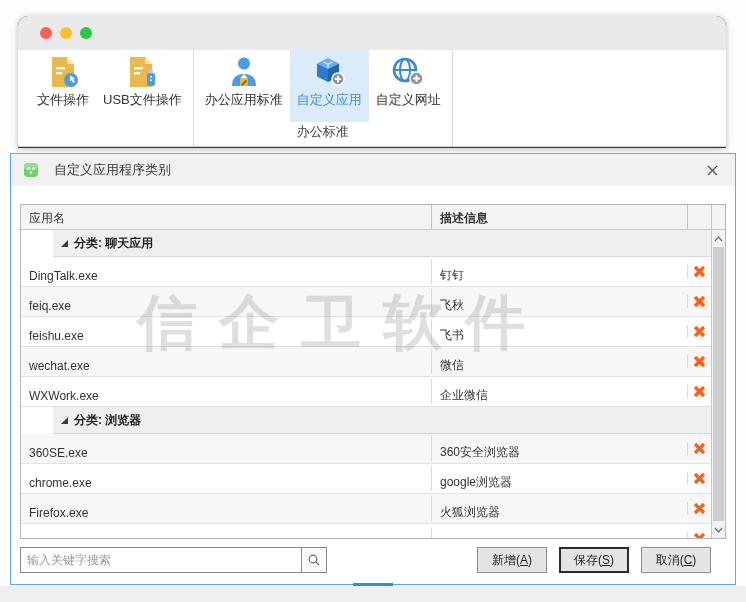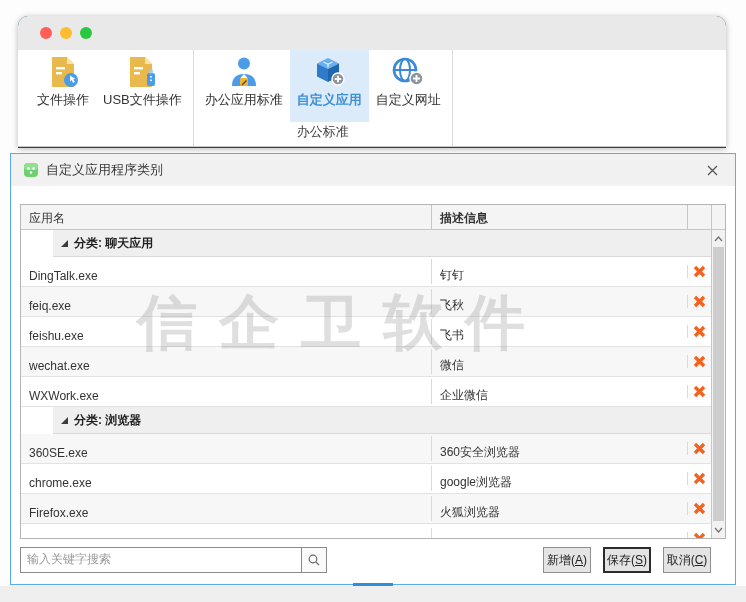--- a/index.html
+++ b/index.html
@@ -1,45 +1,45 @@
 <!DOCTYPE html>
 <html><head>
 <meta charset="utf-8">
 <style>
   * { margin:0; padding:0; box-sizing:border-box; }
   html,body { width:746px; height:602px; background:#fdfdfd; overflow:hidden;
     font-family:"Liberation Sans","DejaVu Sans",sans-serif; }
 
   
   .main-window { position:absolute; left:18px; top:16px; width:708px; height:132px;
-    background:#0c4a6e; border-radius:10px 10px 0 0;
+    background:#14532d; border-radius:10px 10px 0 0;
     box-shadow:0 1px 6px rgba(0,0,0,.28); }
   .titlebar { height:34px; background:#e9e9e9; border-radius:10px 10px 0 0;
     display:flex; align-items:center; padding-left:22px; }
   .traffic { width:12px; height:12px; border-radius:50%; margin-right:8px; }
 
   .ribbon { height:97px; background:#fff; border-bottom:1px solid #c9c9c9;
     display:flex; align-items:stretch; padding-left:12px; }
   .rgroup { display:flex; flex-direction:column; }
   .rgroup-items { display:flex; height:73px; }
   .rgroup-name { height:24px; text-align:center; font-size:13px; color:#444;
     line-height:20px; }
   .rdivider { width:1px; background:#dcdcdc; margin:0 4px; }
   .ritem { display:flex; flex-direction:column; align-items:center;
     padding:6px 7px 0 7px; cursor:default; }
   .ritem .ric { width:34px; height:32px; display:flex; align-items:center; justify-content:center; }
   .ritem .rlabel { font-size:13px; color:#333; margin-top:3px; white-space:nowrap; }
   .ritem.selected { background:#dcebfa; }
-  .ritem.selected .rlabel { color:#3d8fd8;font-weight:bold; }
+  .ritem.selected .rlabel { color:#3d8fd8; }
 
   
   .dialog { position:absolute; left:10px; top:153px; width:726px; height:432px;
     background:#fff; border:1px solid #58abee; }
   .dlg-titlebar { height:32px; background:#f1f1f1; display:flex; align-items:center;
-    padding:0 14px 0 12px; }
+    padding:0 14px 0 12px;gap:8px; }
   .dlg-icon { width:16px; height:16px; margin-right:7px; }
   .dlg-title { font-size:13px; color:#3a3a3a; flex:1; }
   .dlg-close { width:18px; height:18px; display:flex; align-items:center;
     justify-content:center; cursor:pointer; }
 
   
   .tbl { position:absolute; left:9px; top:50px; width:706px; height:335px;
     border:1px solid #b5b5b5; background:#fff; overflow:hidden; }
   .thead { display:flex; height:25px; background:#f4f4f4;
     border-bottom:1px solid #c6c6c6; }
@@ -70,26 +70,26 @@
   .watermark { position:absolute; left:116px; top:78px; font-size:60px;
     font-weight:700; letter-spacing:22px; color:rgba(150,150,150,.30);
     pointer-events:none; white-space:nowrap; }
 
   
   .dlg-footer { position:absolute; left:9px; right:24px; top:393px; height:26px;
     display:flex; align-items:center; }
   .searchbox { width:307px; height:26px; border:1px solid #8a8a8a; display:flex;
     background:#fff; }
   .searchbox input { flex:1; border:0; outline:none; font-size:12px; color:#737373;
-    padding:0 6px; font-family:Liberation Mono, monospace; background:transparent; }
+    padding:0 6px; font-family:Liberation Sans, sans-serif; background:transparent; }
   .searchbox input::placeholder { color:#9a9a9a; }
   .search-btn { width:25px; border-left:1px solid #8a8a8a; background:#fafafa;
     display:flex; align-items:center; justify-content:center; cursor:pointer; }
   .spacer { flex:1; }
-  .btn { width:48px; height:26px; background:#e4e4e4; border:1px solid #8f8f8f;
+  .btn { width:70px; height:26px; background:#e4e4e4; border:1px solid #8f8f8f;
     font-size:12px; color:#222; margin-left:12px; cursor:pointer;
     font-family:inherit; line-height:22px; text-align:center; }
   .btn.default { border:2px solid #2b2b2b; }
   .btn u { text-decoration:underline; }
 
   .dlg-bottomgrip { position:absolute; left:50%; bottom:-3px; width:40px;
     height:4px; margin-left:-20px; background:#2f8fdd; }
   .bottom-strip { position:absolute; left:0; top:586px; width:746px; height:16px;
     background:#efefef; }
 </style>

